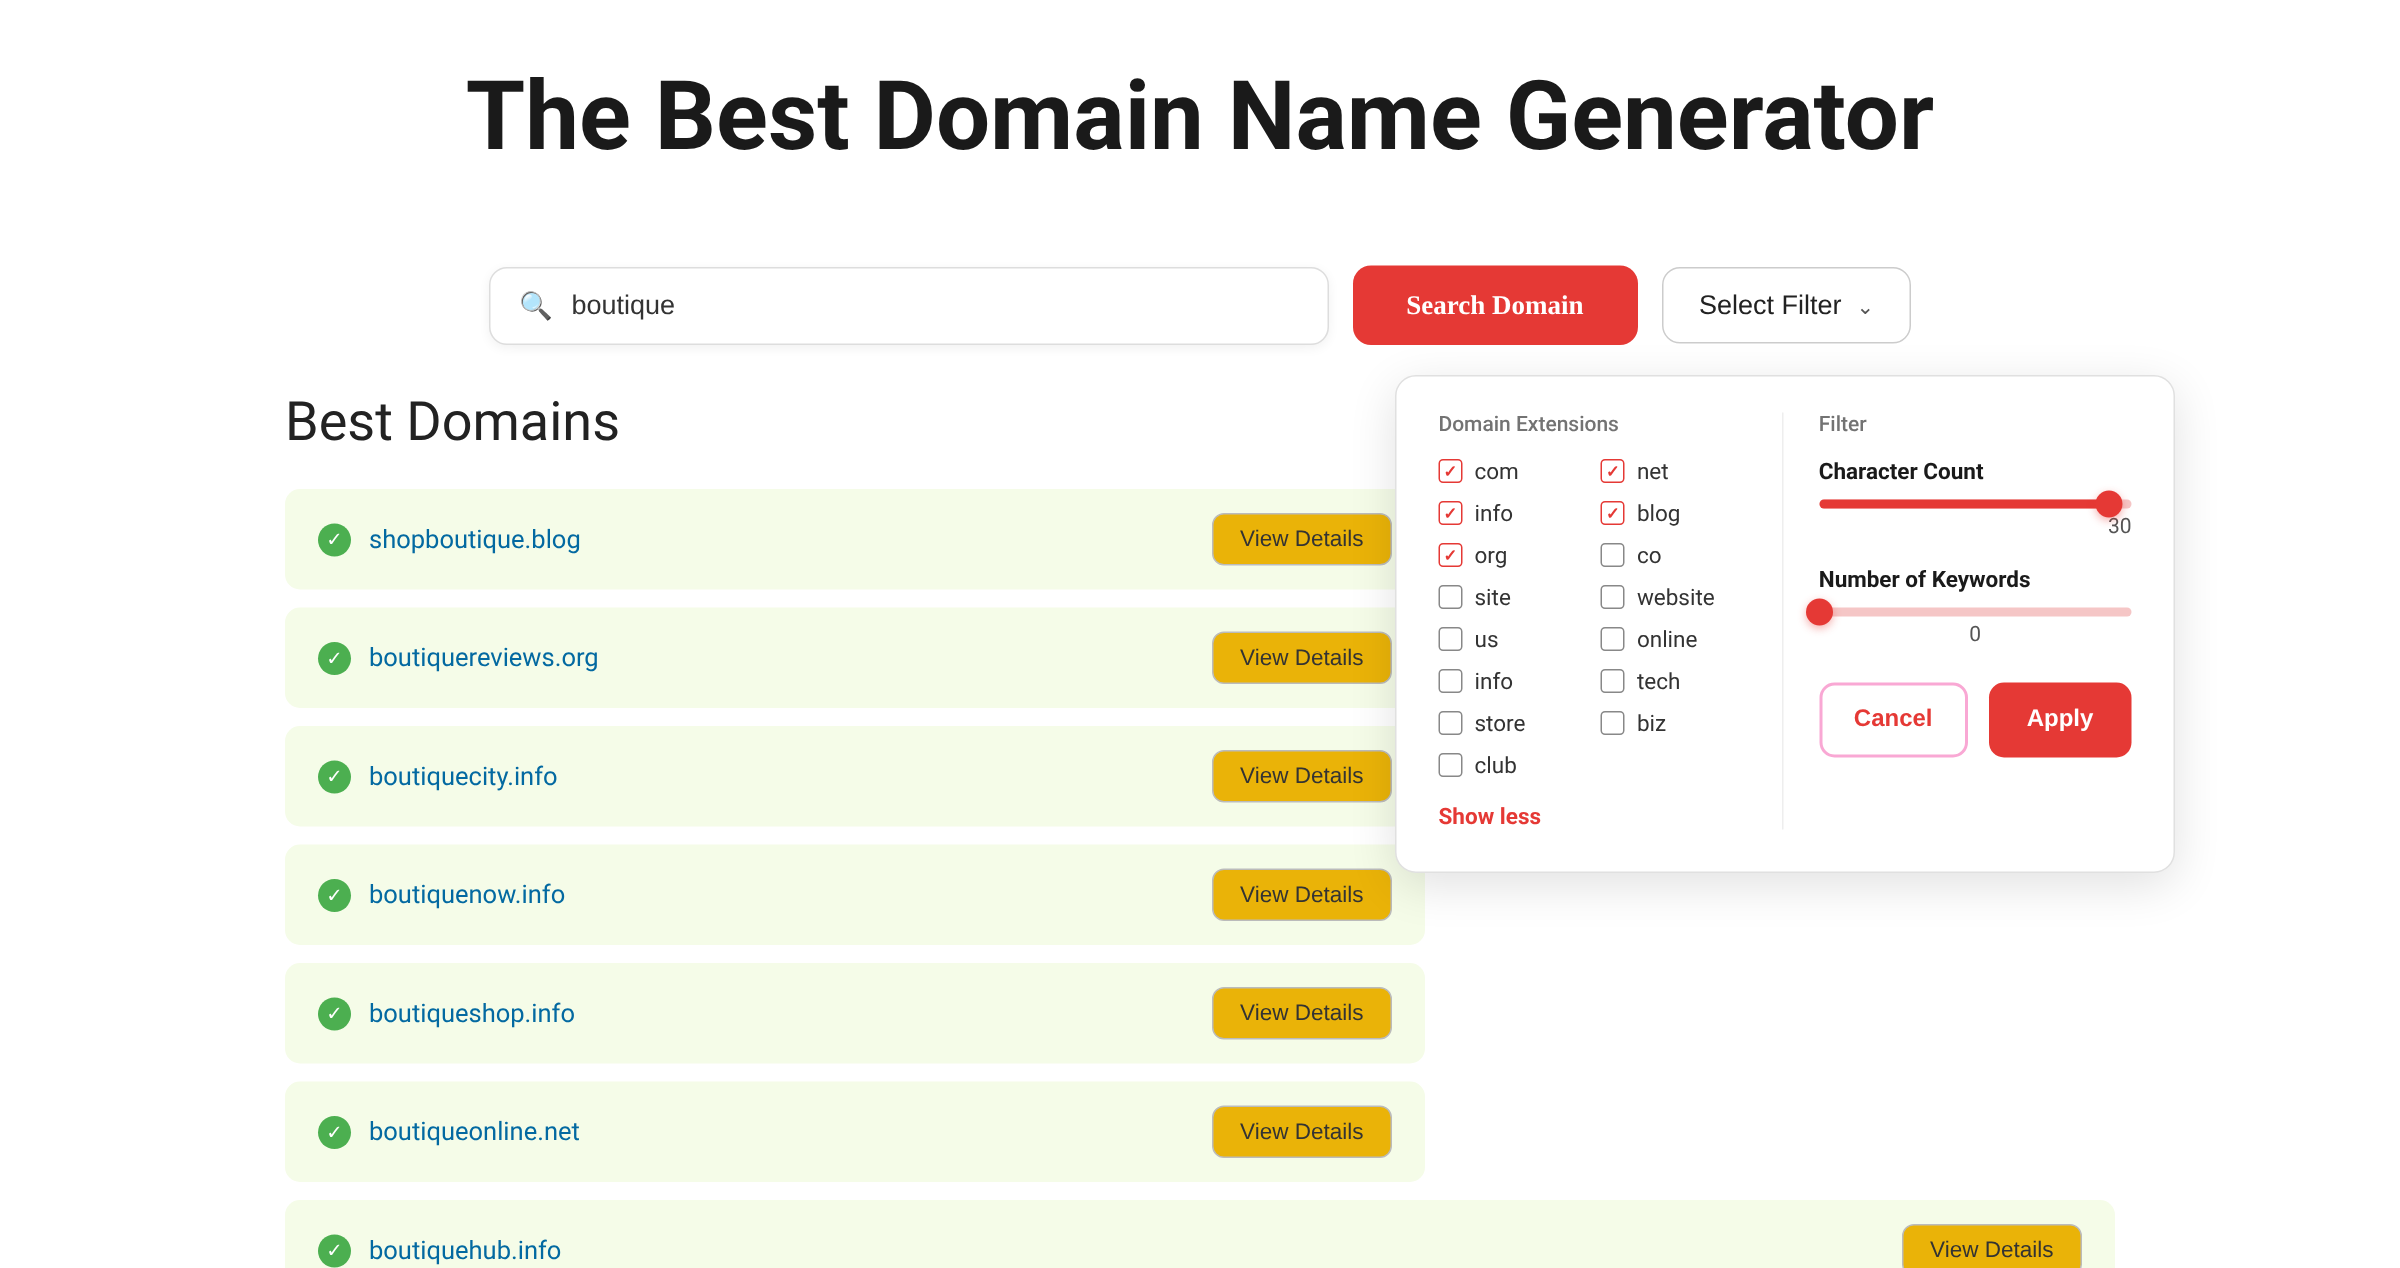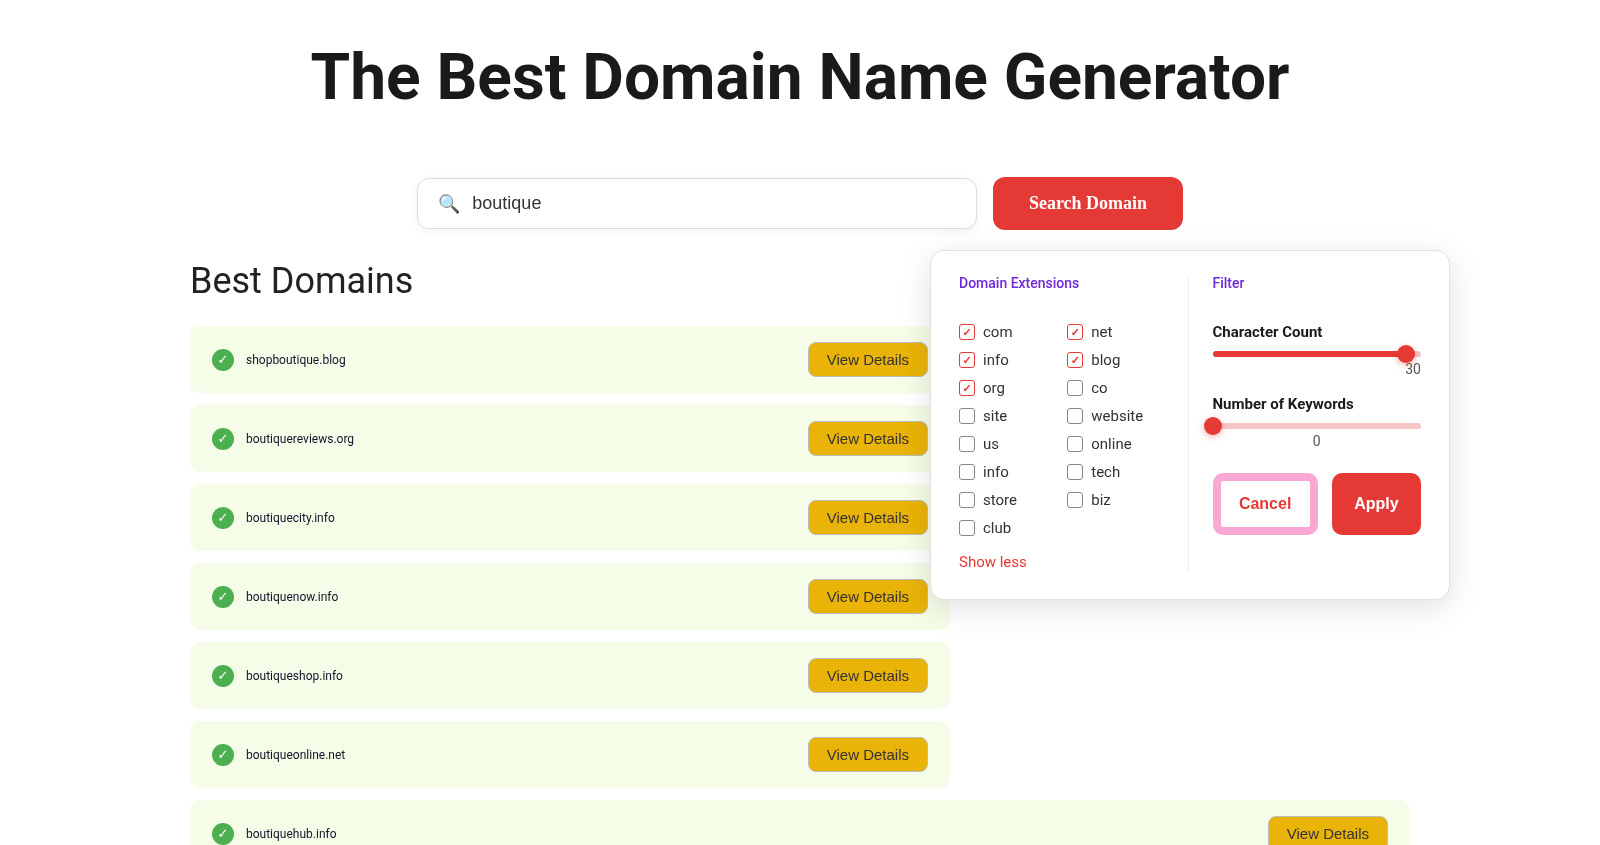--- a/index.html
+++ b/index.html
@@ -136,22 +136,22 @@
       border-radius: 50%;
       display: flex;
       align-items: center;
       justify-content: center;
       color: #fff;
       font-size: 13px;
       flex-shrink: 0;
     }
 
     .domain-name {
-      font-size: 12px;
-      color: #0f172a;
+      font-size: 17px;
+      color: #0369a1;
     }
 
     .view-details-btn {
       border: 1.5px solid #bbb;
       background: #eab308;
       border-radius: 8px;
       padding: 8px 18px;
       font-size: 15px;
       cursor: pointer;
       color: #333;
@@ -182,22 +182,22 @@
       padding-right: 20px;
     }
 
     .filter-col {
       flex: 1;
       padding-left: 24px;
     }
 
     .col-header {
       font-size: 14px;
-      color: #6d28d9;
-      margin-bottom: 32px;
+      color: #737373;
+      margin-bottom: 14px;
       font-weight: 500;
     }
 
     .ext-grid {
       display: grid;
       grid-template-columns: 1fr 1fr;
       gap: 10px 8px;
     }
 
     .ext-item {
@@ -232,21 +232,21 @@
       font-size: 11px;
       color: #e53935;
       font-weight: 700;
     }
 
     .show-less {
       margin-top: 16px;
       color: #e53935;
       font-size: 15px;
       cursor: pointer;
-      font-weight: 400;
+      font-weight: 700;
     }
 
     .slider-container {
       margin-bottom: 18px;
     }
 
     .slider-label {
       font-size: 15px;
       font-weight: 700;
       color: #1a1a1a;
@@ -330,21 +330,21 @@
     }
 
     .dropdown-actions {
       display: flex;
       gap: 14px;
       margin-top: 24px;
     }
 
     .cancel-btn {
       flex: 1;
-      border: 8px solid #f9a8d4;
+      border: 2px solid #f9a8d4;
       color: #e53935;
       background: #fff;
       border-radius: 10px;
       padding: 14px;
       font-size: 16px;
       font-weight: 600;
       cursor: pointer;
     }
 
     .apply-btn {
@@ -377,20 +377,24 @@
 <div class="page-header">
   <h1 class="page-title">The Best Domain Name Generator</h1>
 </div>
 
 <div class="search-section">
   <div class="search-box">
     <span class="search-icon-wrap">🔍</span>
     <input class="search-input" type="text" value="boutique" placeholder="boutique" style="">
   </div>
   <button class="search-button">Search Domain</button>
+  <button class="filter-button">
+    <span>Select Filter</span>
+    <span class="chevron-icon">⌄</span>
+  </button>
 </div>
 
 <div class="content-area">
   <h2 class="best-domains-title">Best Domains</h2>
 
   <div class="domain-list" id="domain-list">
       <div class="domain-row">
     <div class="domain-left">
       <div class="check-circle">✓</div>
       <span class="domain-name">shopboutique.blog</span>

